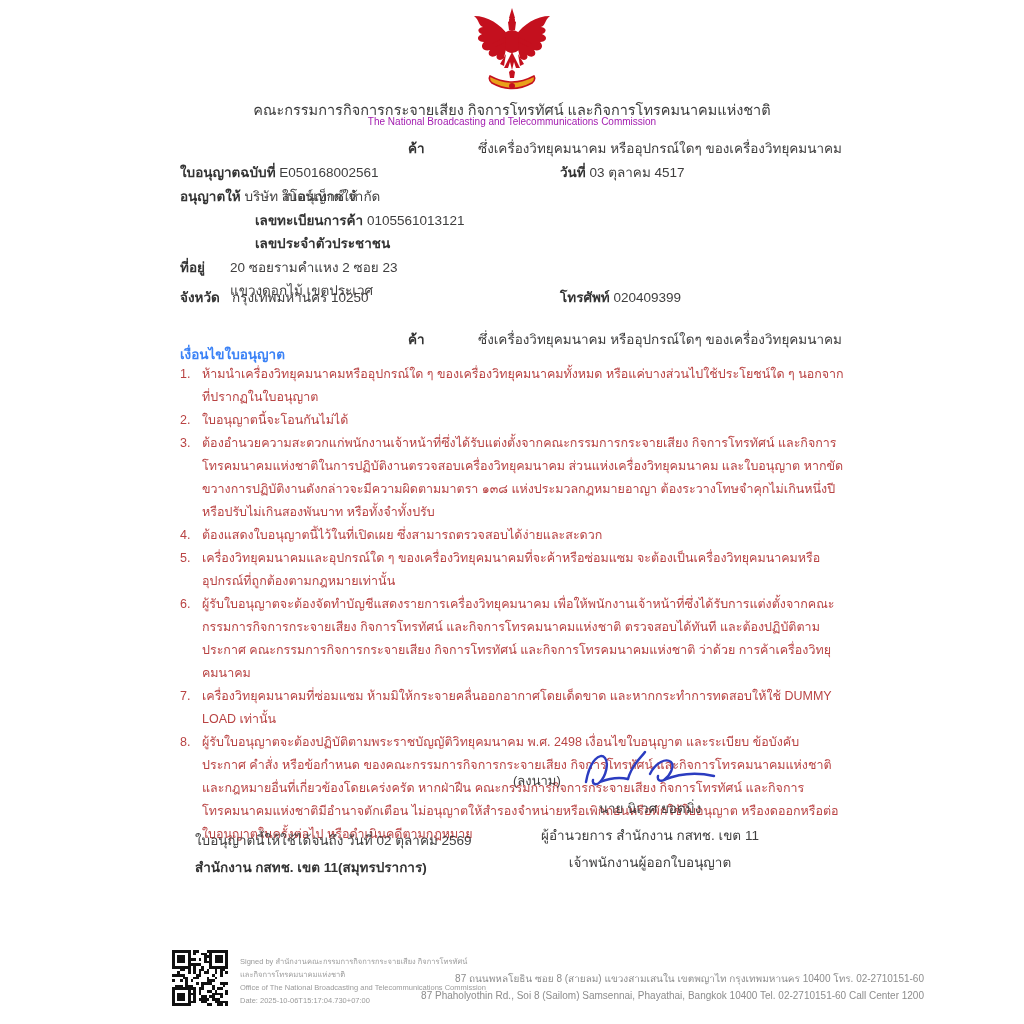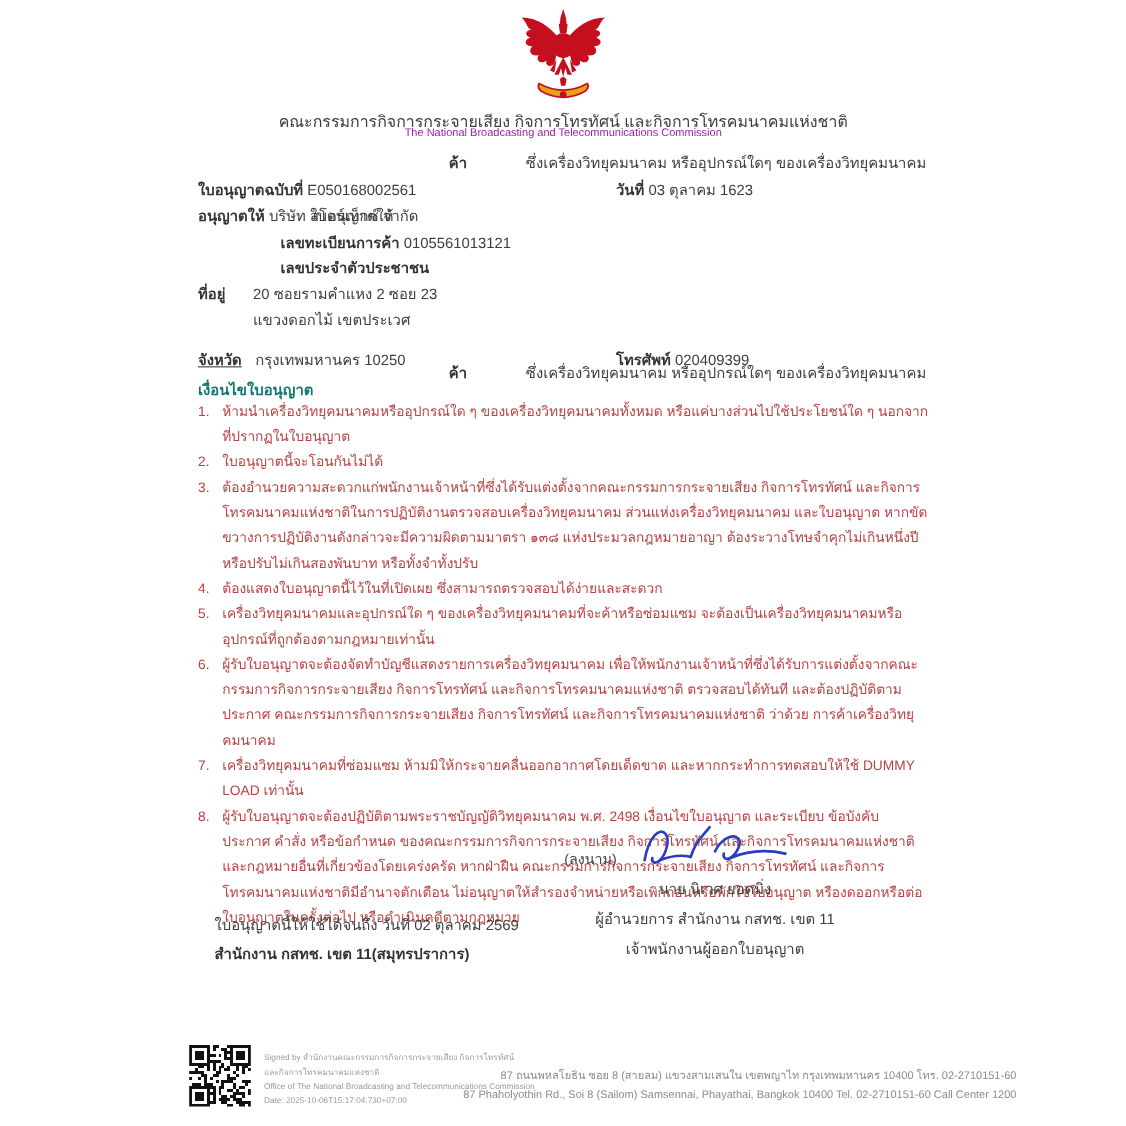--- a/index.html
+++ b/index.html
@@ -5,21 +5,21 @@
   html,body{margin:0;padding:0;background:#ffffff;}
   .page{position:relative;width:936px;height:1024px;background:#fff;overflow:hidden;
         font-family:"Liberation Sans","DejaVu Sans",sans-serif;color:#3f3e3e;}
   .abs{position:absolute;}
   .center{left:0;width:1024px;text-align:center;}
   b,.bold{font-weight:700;color:#333;}
   .row{position:absolute;left:180px;width:680px;height:22px;font-size:13.5px;white-space:nowrap;}
   .row .at{position:absolute;top:0;}
   .org-th{top:98px;font-size:14.5px;color:#3c3c3c;}
   .org-en{top:116px;font-size:10px;color:#a21caf;}
-  .cond-head{top:343px;left:180px;font-size:13.5px;font-weight:700;color:#0f766e;}
+  .cond-head{top:343px;left:180px;font-size:13.5px;font-weight:700;color:#3b82f6;}
   .cond-list{position:absolute;top:363px;left:180px;width:666px;}
   .cond-item{display:flex;font-size:12.5px;line-height:23px;color:#b94343;}
   .cond-no{flex:0 0 22px;}
   .cond-text{flex:1;}
   .sig-label{top:770px;left:513px;font-size:13px;}
   .sig-block{position:absolute;left:480px;top:0;width:340px;text-align:center;font-size:13.5px;}
   .left-foot{left:195px;font-size:13.5px;margin-top:32px;}
   .qr-label{top:1006px;left:172px;width:58px;text-align:center;
             font-family:"DejaVu Sans Mono","Liberation Mono",monospace;font-size:10px;color:#4a4a4a;margin-top:48px;}
   .signed-block{top:955px;left:240px;font-size:7.5px;color:#9a9a9a;line-height:13px;}
@@ -69,21 +69,21 @@
     <span class="at" style="left:102px;margin-top:48px;">ใบอนุญาตให้</span>
     <span class="at bold" style="left:228px;">ค้า</span>
     <span class="at" style="left:298px;">ซึ่งเครื่องวิทยุคมนาคม หรืออุปกรณ์ใดๆ ของเครื่องวิทยุคมนาคม</span>
   </div>
 
   <div class="row" style="top:161px;">
     <span class="bold">ใบอนุญาตฉบับที่</span>
     <span>E050168002561</span>
     <span class="at" style="left:380px;">
       <span class="bold">วันที่</span>
-      <span>03 ตุลาคม 1623</span>
+      <span>03 ตุลาคม 4517</span>
     </span>
   </div>
 
   <div class="row" style="top:185px;">
     <span class="bold">อนุญาตให้</span>
     <span>บริษัท สโตร์เท็กซ์ จำกัด</span>
   </div>
 
   <div class="row" style="top:209px;">
     <span class="at" style="left:75px;">
@@ -97,21 +97,21 @@
   </div>
 
   <div class="row" style="top:256px;">
     <span class="bold">ที่อยู่</span>
     <span class="at" style="left:50px;">20  ซอยรามคำแหง 2 ซอย 23</span>
   </div>
   <div class="row" style="top:279px;">
     <span class="at" style="left:50px;">แขวงดอกไม้ เขตประเวศ</span>
   </div>
 
-  <div class="row" style="top:316px;text-decoration:underline;">
+  <div class="row" style="top:286px;">
     <span class="bold">จังหวัด</span>
     <span class="at" style="left:52px;">กรุงเทพมหานคร 10250</span>
     <span class="at" style="left:380px;">
       <span class="bold">โทรศัพท์</span>
       <span>020409399</span>
     </span>
   </div>
 
   <div class="row" style="top:328px;">
     <span class="at bold" style="left:228px;">ค้า</span>

